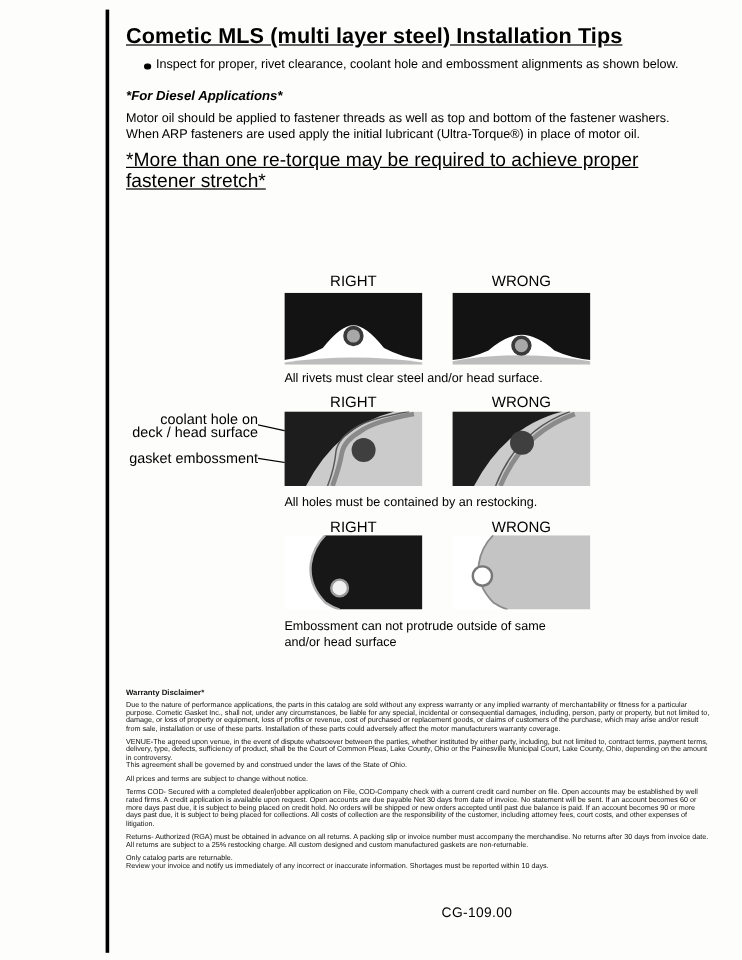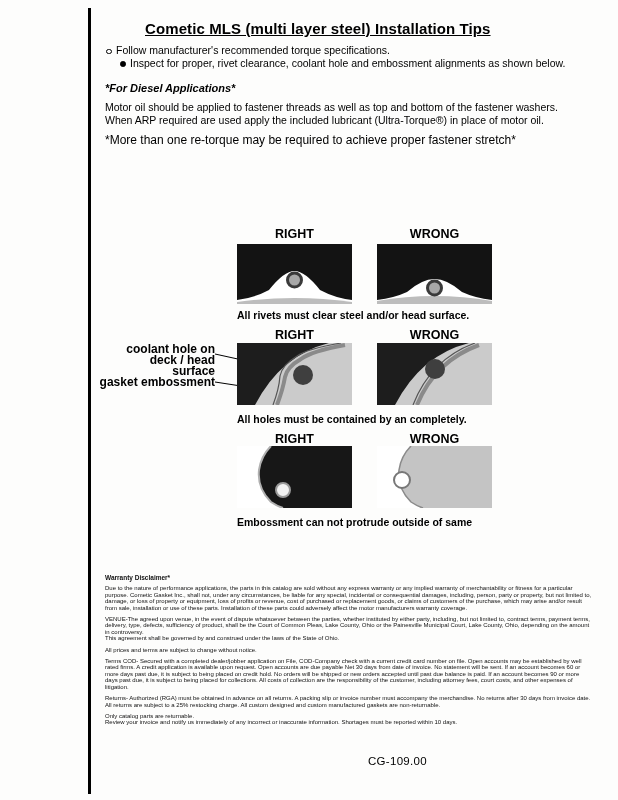--- a/index.html
+++ b/index.html
@@ -6,36 +6,36 @@
   html,body { background:#ffffff; }
   .page {
     position:relative; width:618px; height:800px; margin:0 auto;
     background:#fdfdfc; color:#000;
     font-family:"Liberation Sans", sans-serif;
     overflow:hidden;
   }
   .left-rule { position:absolute; left:88px; top:8px; width:3px; height:786px; background:#000; }
 
   .content { position:absolute; left:105px; top:20px; width:474px; }
-  .title { font-size:15px; font-weight:bold; text-decoration:underline; margin-bottom:7px; letter-spacing:.1px;margin-left:40px; }
+  .title { font-size:18px; font-weight:bold; text-decoration:underline; margin-bottom:7px; letter-spacing:.1px; }
 
   .bullets { list-style:none; font-size:10.5px; line-height:12.6px; }
   .bullets li { position:relative; padding-left:11px; }
   .bullets li::before {
     content:""; position:absolute; left:1px; top:4.5px;
     width:3.5px; height:3.5px; border:1px solid #000; border-radius:50%;
   }
   .bullets li.sub { margin-left:14px; }
   .bullets li.sub::before { background:#000; }
 
   .heading { font-size:11px; font-weight:bold; margin-top:13px;font-style:italic; }
   .para { font-size:10.5px; line-height:13px; margin-top:7px; }
-  .note { font-size:12px; margin-top:6px; }
+  .note { font-size:16px; margin-top:6px;text-decoration:underline; }
 
-  .diagrams { position:absolute; left:0; top:225px; width:618px; height:350px;font-weight:bold; }
+  .diagrams { position:absolute; left:0; top:225px; width:618px; height:350px; }
   .dg-label { position:absolute; width:115px; text-align:center; font-size:12.5px; }
   .dg-img { position:absolute; width:115px; height:60px; }
   .dg-img.h62 { height:62px; }
   .dg-img svg { display:block; width:100%; height:100%; }
   .dg-caption { position:absolute; font-size:10.5px; line-height:13px; }
   .anno { position:absolute; font-size:12px; line-height:11px; text-align:right; }
   .leader { position:absolute; }
 
   .legal { position:absolute; left:105px; top:575px; width:487px; font-size:6px; line-height:6.4px; color:#111; }
   .legal-heading { font-size:6.5px; font-weight:bold; margin-bottom:4px; }
@@ -47,26 +47,25 @@
 </head>
 <body>
 
 <div class="page">
   <div class="left-rule"></div>
 
   <div class="content">
     <div class="title">Cometic MLS (multi layer steel) Installation Tips</div>
 
     <ul class="bullets">
-      <li><span>Follow manufacturer's recommended torque specifications.</span></li>
       <li class="sub"><span>Inspect for proper, rivet clearance, coolant hole and embossment alignments as shown below.</span></li>
     </ul>
 
     <div class="heading">*For Diesel Applications*</div>
-    <div class="para">Motor oil should be applied to fastener threads as well as top and bottom of the fastener washers. When ARP required are used apply the included lubricant (Ultra-Torque®) in place of motor oil.</div>
+    <div class="para">Motor oil should be applied to fastener threads as well as top and bottom of the fastener washers. When ARP fasteners are used apply the initial lubricant (Ultra-Torque®) in place of motor oil.</div>
     <div class="note">*More than one re-torque may be required to achieve proper fastener stretch*</div>
   </div>
 
   <div class="diagrams">
 
     <div class="dg-label" style="left:237px; top:2px;">RIGHT</div>
     <div class="dg-label" style="left:377px; top:2px;">WRONG</div>
 
     <div class="dg-img" style="left:237px; top:19px;">
       <svg viewBox="0 0 115 60">
@@ -112,21 +111,21 @@
     </div>
     <div class="dg-img h62" style="left:377px; top:118px;">
       <svg viewBox="0 0 115 62">
         <rect width="115" height="62" fill="#cbcbcb"></rect>
         <path d="M0,0 H92 Q44,12 18,62 H0 Z" fill="#1d1d1d"></path>
         <path d="M102,2 Q58,18 40,62" fill="none" stroke="#8a8a8a" stroke-width="4"></path>
         <path d="M98,0 Q54,16 36,62" fill="none" stroke="#555555" stroke-width="1.2"></path>
         <circle cx="58" cy="26" r="10" fill="#3f3f3f"></circle>
       </svg>
     </div>
-    <div class="dg-caption" style="left:237px; top:188px;">All holes must be contained by an completely.</div>
+    <div class="dg-caption" style="left:237px; top:188px;">All holes must be contained by an restocking.</div>
 
     <div class="dg-label" style="left:237px; top:207px;">RIGHT</div>
     <div class="dg-label" style="left:377px; top:207px;">WRONG</div>
 
     <div class="dg-img h62" style="left:237px; top:221px;">
       <svg viewBox="0 0 115 62">
         <rect width="115" height="62" fill="#ffffff"></rect>
         <path d="M34,0 Q24,10 22,24 Q20,42 34,56 Q40,60 46,62 H115 V0 Z" fill="#171717"></path>
         <path d="M34,0 Q24,10 22,24 Q20,42 34,56 Q40,60 46,62" fill="none" stroke="#b0b0b0" stroke-width="2"></path>
         <circle cx="46" cy="44" r="7" fill="#f2f2f2" stroke="#9a9a9a" stroke-width="2"></circle>
@@ -135,20 +134,21 @@
     <div class="dg-img h62" style="left:377px; top:221px;">
       <svg viewBox="0 0 115 62">
         <rect width="115" height="62" fill="#ffffff"></rect>
         <path d="M34,0 Q24,10 22,24 Q20,42 34,56 Q40,60 46,62 H115 V0 Z" fill="#c4c4c4"></path>
         <path d="M34,0 Q24,10 22,24 Q20,42 34,56 Q40,60 46,62" fill="none" stroke="#8a8a8a" stroke-width="1.5"></path>
         <circle cx="25" cy="34" r="8" fill="#ffffff" stroke="#777777" stroke-width="2"></circle>
       </svg>
     </div>
     <div class="dg-caption" style="left:237px; top:291px; width:260px;">
       <div>Embossment can not protrude outside of same</div>
+      <div>and/or head surface</div>
     </div>
   </div>
 
   <div class="legal">
     <div class="legal-heading">Warranty Disclaimer*</div>
     <div class="lp">Due to the nature of performance applications, the parts in this catalog are sold without any express warranty or any implied warranty of merchantability or fitness for a particular purpose.  Cometic Gasket Inc., shall not, under any circumstances, be liable for any special, incidental or consequential damages, including, person, party or property, but not limited to, damage, or loss of property or equipment, loss of profits or revenue, cost of purchased or replacement goods, or claims of customers of the purchase, which may arise and/or result from sale, installation or use of these parts.  Installation of these parts could adversely affect the motor manufacturers warranty coverage.</div>
     <div class="lp tight">VENUE-The agreed upon venue, in the event of dispute whatsoever between the parties, whether instituted by either party, including, but not limited to, contract terms, payment terms, delivery, type, defects, sufficiency of product, shall be the Court of Common Pleas, Lake County, Ohio or the Painesville Municipal Court, Lake County, Ohio, depending on the amount in controversy.</div>
     <div class="lp">This agreement shall be governed by and construed under the laws of the State of Ohio.</div>
     <div class="lp">All prices and terms are subject to change without notice.</div>
     <div class="lp">Terms COD- Secured with a completed dealer/jobber application on File, COD-Company check with a current credit card number on file.  Open accounts may be established by well rated firms.  A credit application is available upon request.  Open accounts are due payable Net 30 days from date of invoice.  No statement will be sent.  If an account becomes 60 or more days past due, it is subject to being placed on credit hold.  No orders will be shipped or new orders accepted until past due balance is paid.  If an account becomes 90 or more days past due, it is subject to being placed for collections.  All costs of collection are the responsibility of the customer, including attorney fees, court costs, and other expenses of litigation.</div>

